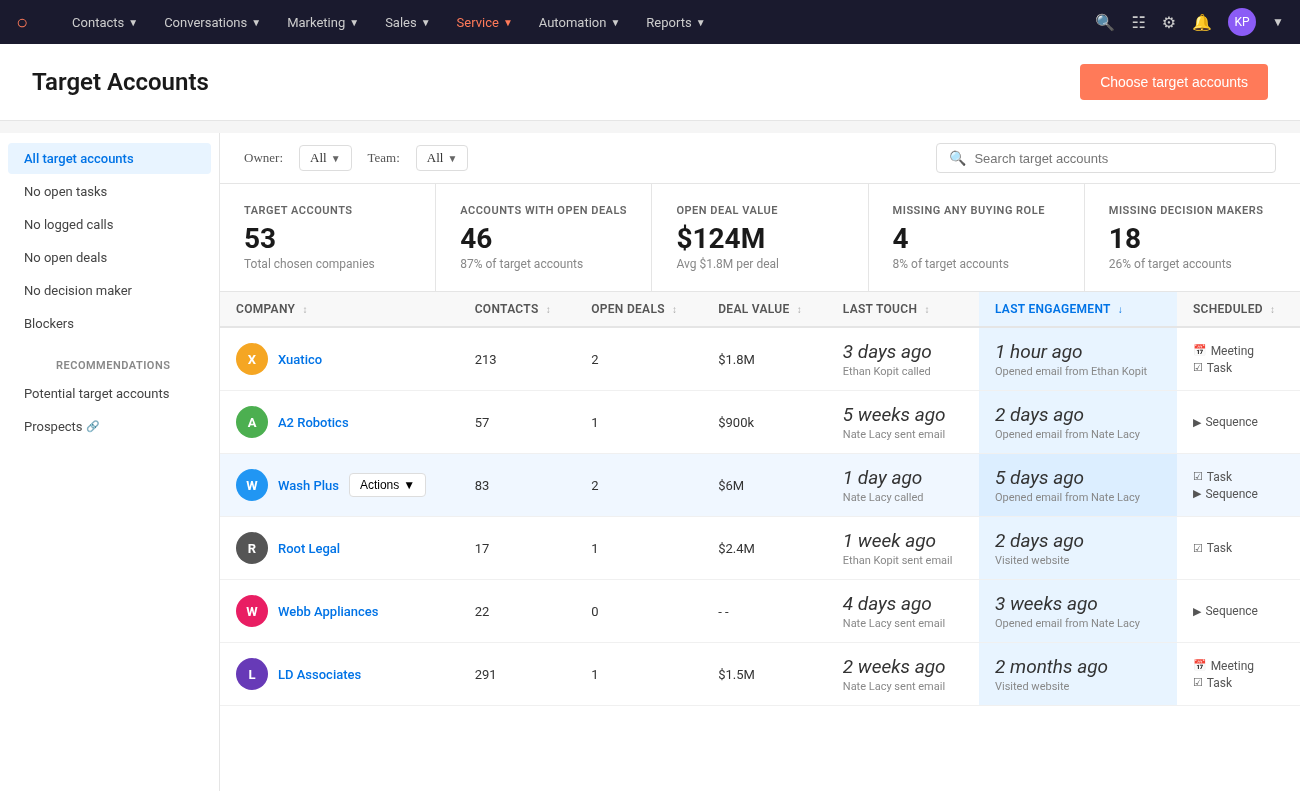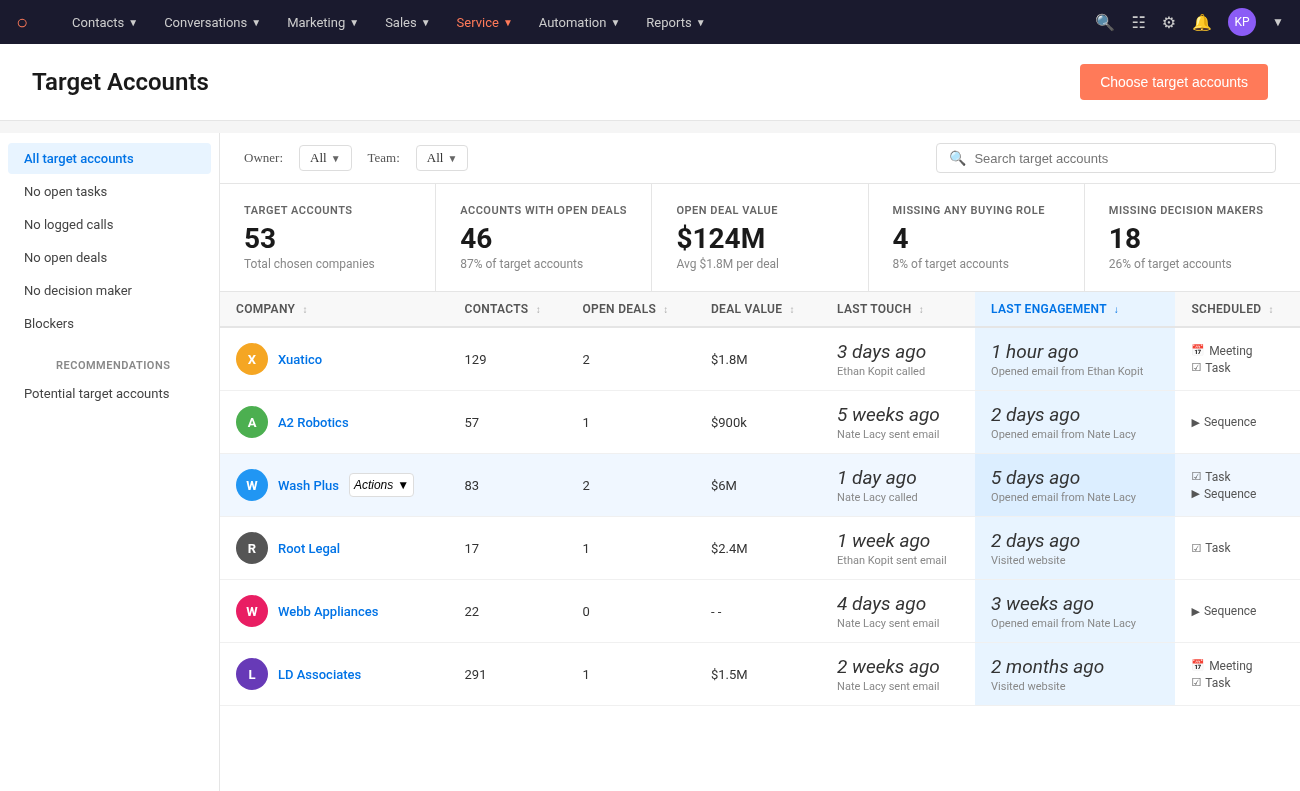--- a/index.html
+++ b/index.html
@@ -299,27 +299,26 @@
       align-items: center;
       gap: 4px;
       font-size: 12px;
       color: #555;
     }
     .badge-icon { font-size: 11px; }
     .actions-btn {
       background: white;
       border: 1px solid #ddd;
       border-radius: 4px;
-      padding: 4px 4px;
+      padding: 4px 10px;
       font-size: 12px;
       cursor: pointer;
       display: flex;
       align-items: center;
       gap: 4px;
-      font-style: italic;
     }
   </style>
 </head>
 <body>
 
 <nav class="topnav">
   <span class="topnav-logo">○</span>
   <div class="topnav-links">
     <a class="topnav-link">Contacts <span class="caret">▼</span></a>
     <a class="topnav-link">Conversations <span class="caret">▼</span></a>
@@ -351,20 +350,23 @@
     <aside class="sidebar">
       <div class="sidebar-item active">All target accounts</div>
       <div class="sidebar-item">No open tasks</div>
       <div class="sidebar-item">No logged calls</div>
       <div class="sidebar-item">No open deals</div>
       <div class="sidebar-item">No decision maker</div>
       <div class="sidebar-item">Blockers</div>
 
       <div class="sidebar-section-label">Recommendations</div>
       <div class="sidebar-item">Potential target accounts</div>
+      <div class="sidebar-item">
+        <span class="sidebar-link">Prospects <span class="sidebar-ext-icon">🔗</span></span>
+      </div>
     </aside>
 
     <div class="content-area">
 
       <div class="filters-bar">
         <div class="filter-group">
           <span class="filter-label">Owner:</span>
           <div class="filter-select">
             <span>All</span>
             <span class="caret">▼</span>
@@ -424,21 +426,21 @@
           </thead>
           <tbody>
 
             <tr>
               <td>
                 <div class="company-cell">
                   <div class="company-avatar" style="background:#f5a623;">X</div>
                   <span class="company-name">Xuatico</span>
                 </div>
               </td>
-              <td>129</td>
+              <td>213</td>
               <td>2</td>
               <td>$1.8M</td>
               <td>
                 <div class="touch-main">3 days ago</div>
                 <div class="touch-sub">Ethan Kopit called</div>
               </td>
               <td style="background:#e8f4ff;">
                 <div class="touch-main">1 hour ago</div>
                 <div class="touch-sub">Opened email from Ethan Kopit</div>
               </td>

